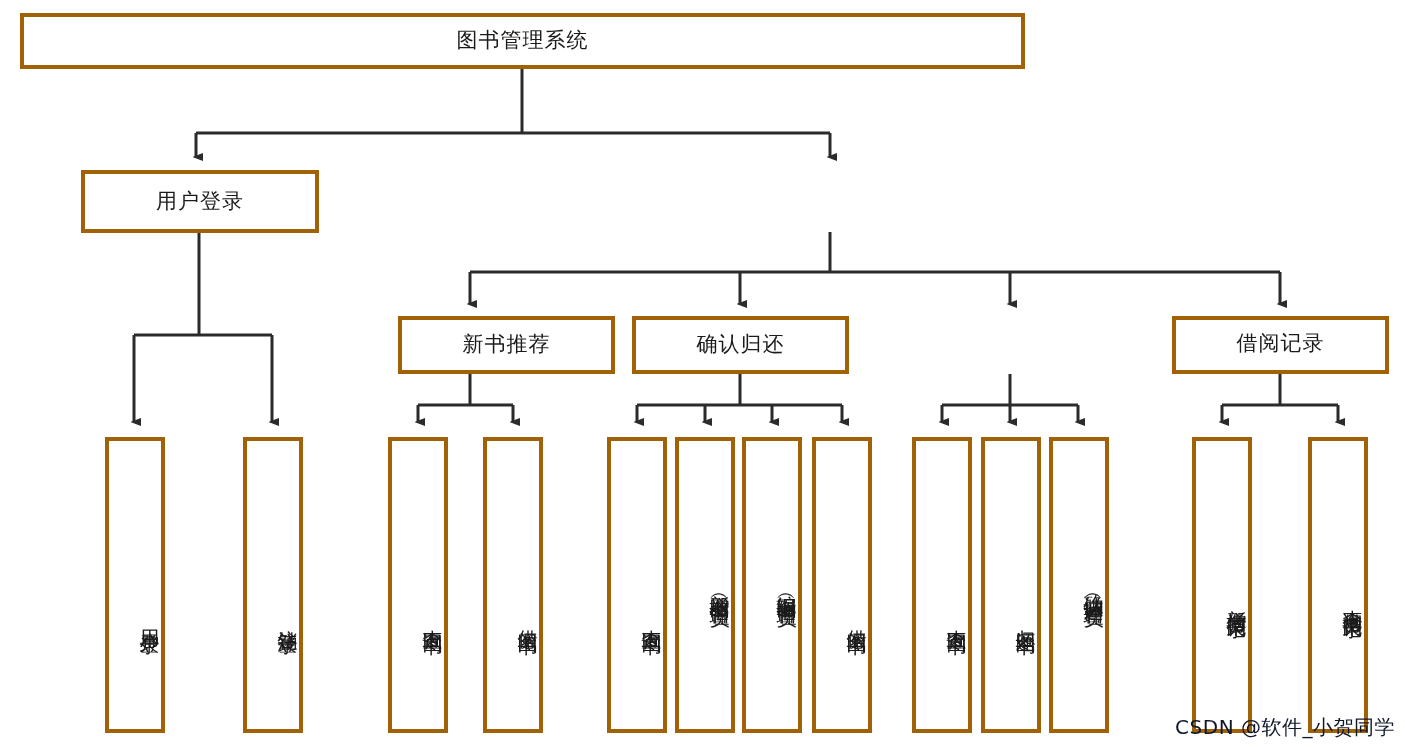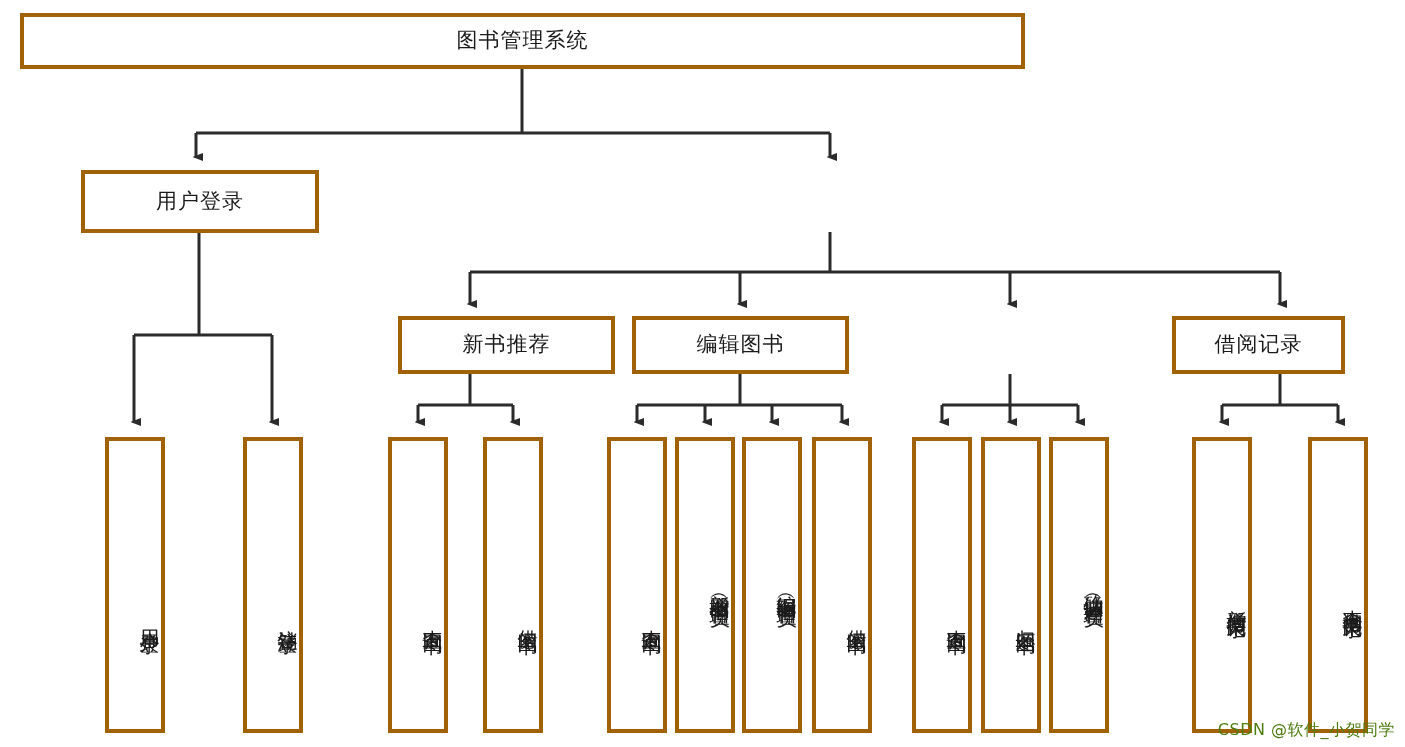--- a/index.html
+++ b/index.html
@@ -55,22 +55,22 @@
     line-height: 1.12;
   }
   .node.vert .node-label {
     writing-mode: vertical-rl;
     text-orientation: upright;
   }
   #watermark {
     position: absolute;
     right: 10px;
     bottom: 6px;
-    font-size: 16px;
-    color: #4d7c0f;
+    font-size: 20px;
+    color: #0f172a;
     letter-spacing: 0.5px;
     z-index: 5;
     white-space: nowrap;
   }
 </style>
 </head>
 <body>
 
 <div id="canvas">
 
@@ -129,23 +129,23 @@
   </div>
 
   <div class="node horiz" style="left:81px; top:170px; width:238px; height:63px;">
     <span class="node-label">用户登录</span>
   </div>
 
   <div class="node horiz" style="left:362px; top:316px; width:217px; height:58px;margin-left:36px;">
     <span class="node-label">新书推荐</span>
   </div>
   <div class="node horiz" style="left:632px; top:316px; width:217px; height:58px;">
-    <span class="node-label">编辑图书</span>
+    <span class="node-label">确认归还</span>
   </div>
-  <div class="node horiz" style="left:1172px; top:316px; width:173px; height:58px;">
+  <div class="node horiz" style="left:1172px; top:316px; width:217px; height:58px;font-family:Liberation Mono, monospace;">
     <span class="node-label">借阅记录</span>
   </div>
 
   <div class="node vert" style="left:105px; top:437px; width:60px; height:296px; padding-top:66px;">
     <span class="node-label">用户登录</span>
   </div>
   <div class="node vert" style="left:243px; top:437px; width:60px; height:296px; padding-top:66px;">
     <span class="node-label">注销登录</span>
   </div>
 

